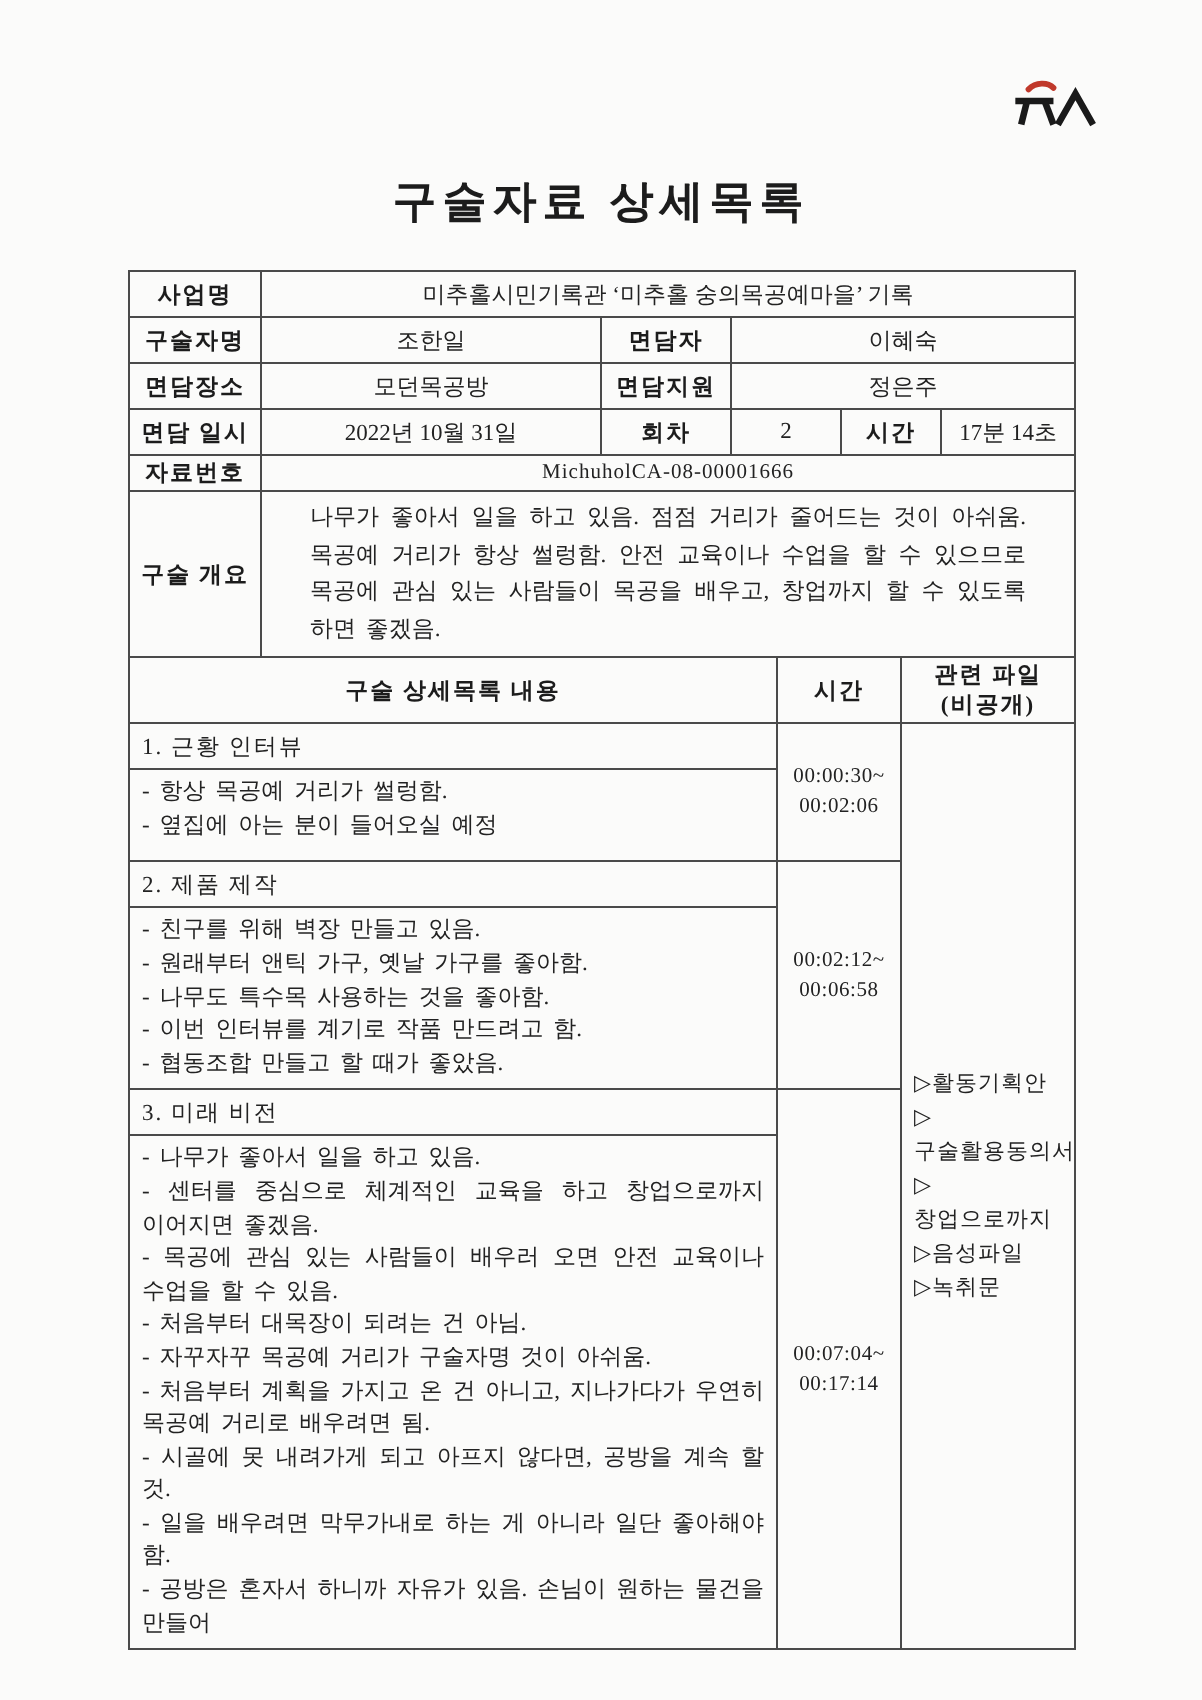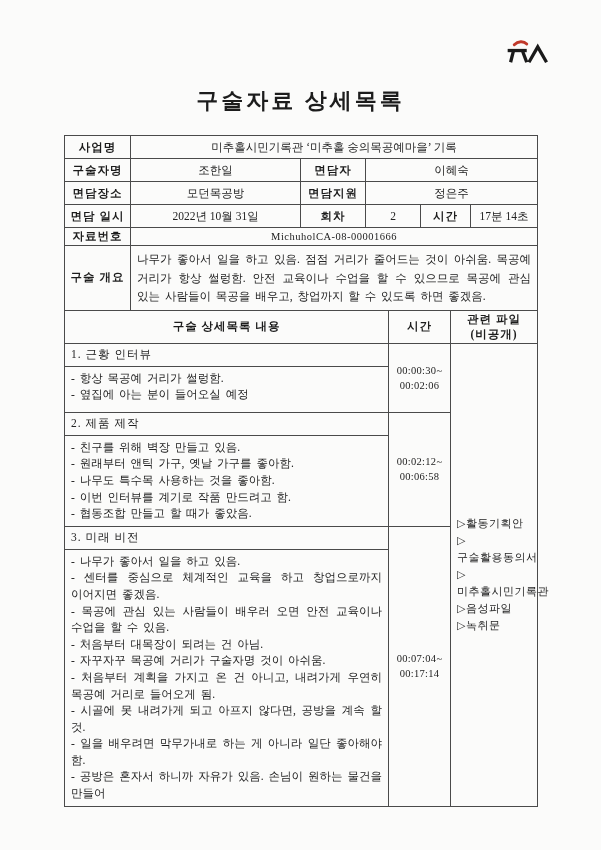--- a/index.html
+++ b/index.html
@@ -37,21 +37,21 @@
   .label-cell{
     font-weight:bold;
     text-align:center;
     letter-spacing:1px;
     color:#1c1c1c;
   }
   .value-cell{text-align:center;}
   .code-cell{text-align:center;font-size:10.5px;letter-spacing:.5px;}
   .para-cell{
     text-align:justify;
-    padding:4px 6px;
+    padding:4px 24px;
     line-height:18.6px;
     word-spacing:2px;
   }
   .kw-cell{
     text-align:justify;
     padding:3px 8px;
     line-height:17.5px;
     word-spacing:2px;
   }
   .r-std{height:23px;}
@@ -164,21 +164,21 @@
 
       <tr>
         <td class="section-title-cell">1. 근황 인터뷰</td>
         <td class="time-cell" rowspan="2">
             <div>00:00:30~</div>
             <div>00:02:06</div>
           </td>
         <td class="files-cell" rowspan="6">
             <div>▷활동기획안</div>
             <div>▷구술활용동의서</div>
-            <div>▷미추홀시민기록관</div>
+            <div>▷창업으로까지</div>
             <div>▷음성파일</div>
             <div>▷녹취문</div>
           </td>
       </tr>
       <tr>
         <td class="items-cell" style="height:38px">
             <div>- 항상 목공예 거리가 썰렁함.</div>
             <div>- 옆집에 아는 분이 들어오실 예정</div>
           </td>
       </tr>
@@ -207,21 +207,21 @@
             <div>00:17:14</div>
           </td>
       </tr>
       <tr>
         <td class="items-cell" style="height:190px">
             <div>- 나무가 좋아서 일을 하고 있음.</div>
             <div>- 센터를 중심으로 체계적인 교육을 하고 창업으로까지 이어지면 좋겠음.</div>
             <div>- 목공에 관심 있는 사람들이 배우러 오면 안전 교육이나 수업을 할 수 있음.</div>
             <div>- 처음부터 대목장이 되려는 건 아님.</div>
             <div>- 자꾸자꾸 목공예 거리가 구술자명 것이 아쉬움.</div>
-            <div>- 처음부터 계획을 가지고 온 건 아니고, 내려가게 우연히 목공예 거리로 들어오게 됨.</div>
+            <div>- 처음부터 계획을 가지고 온 건 아니고, 지나가다가 우연히 목공예 거리로 배우려면 됨.</div>
             <div>- 시골에 못 내려가게 되고 아프지 않다면, 공방을 계속 할 것.</div>
             <div>- 일을 배우려면 막무가내로 하는 게 아니라 일단 좋아해야 함.</div>
             <div>- 공방은 혼자서 하니까 자유가 있음. 손님이 원하는 물건을 만들어</div>
           </td>
       </tr>
     </tbody>
   </table>
 
 </div>
 

